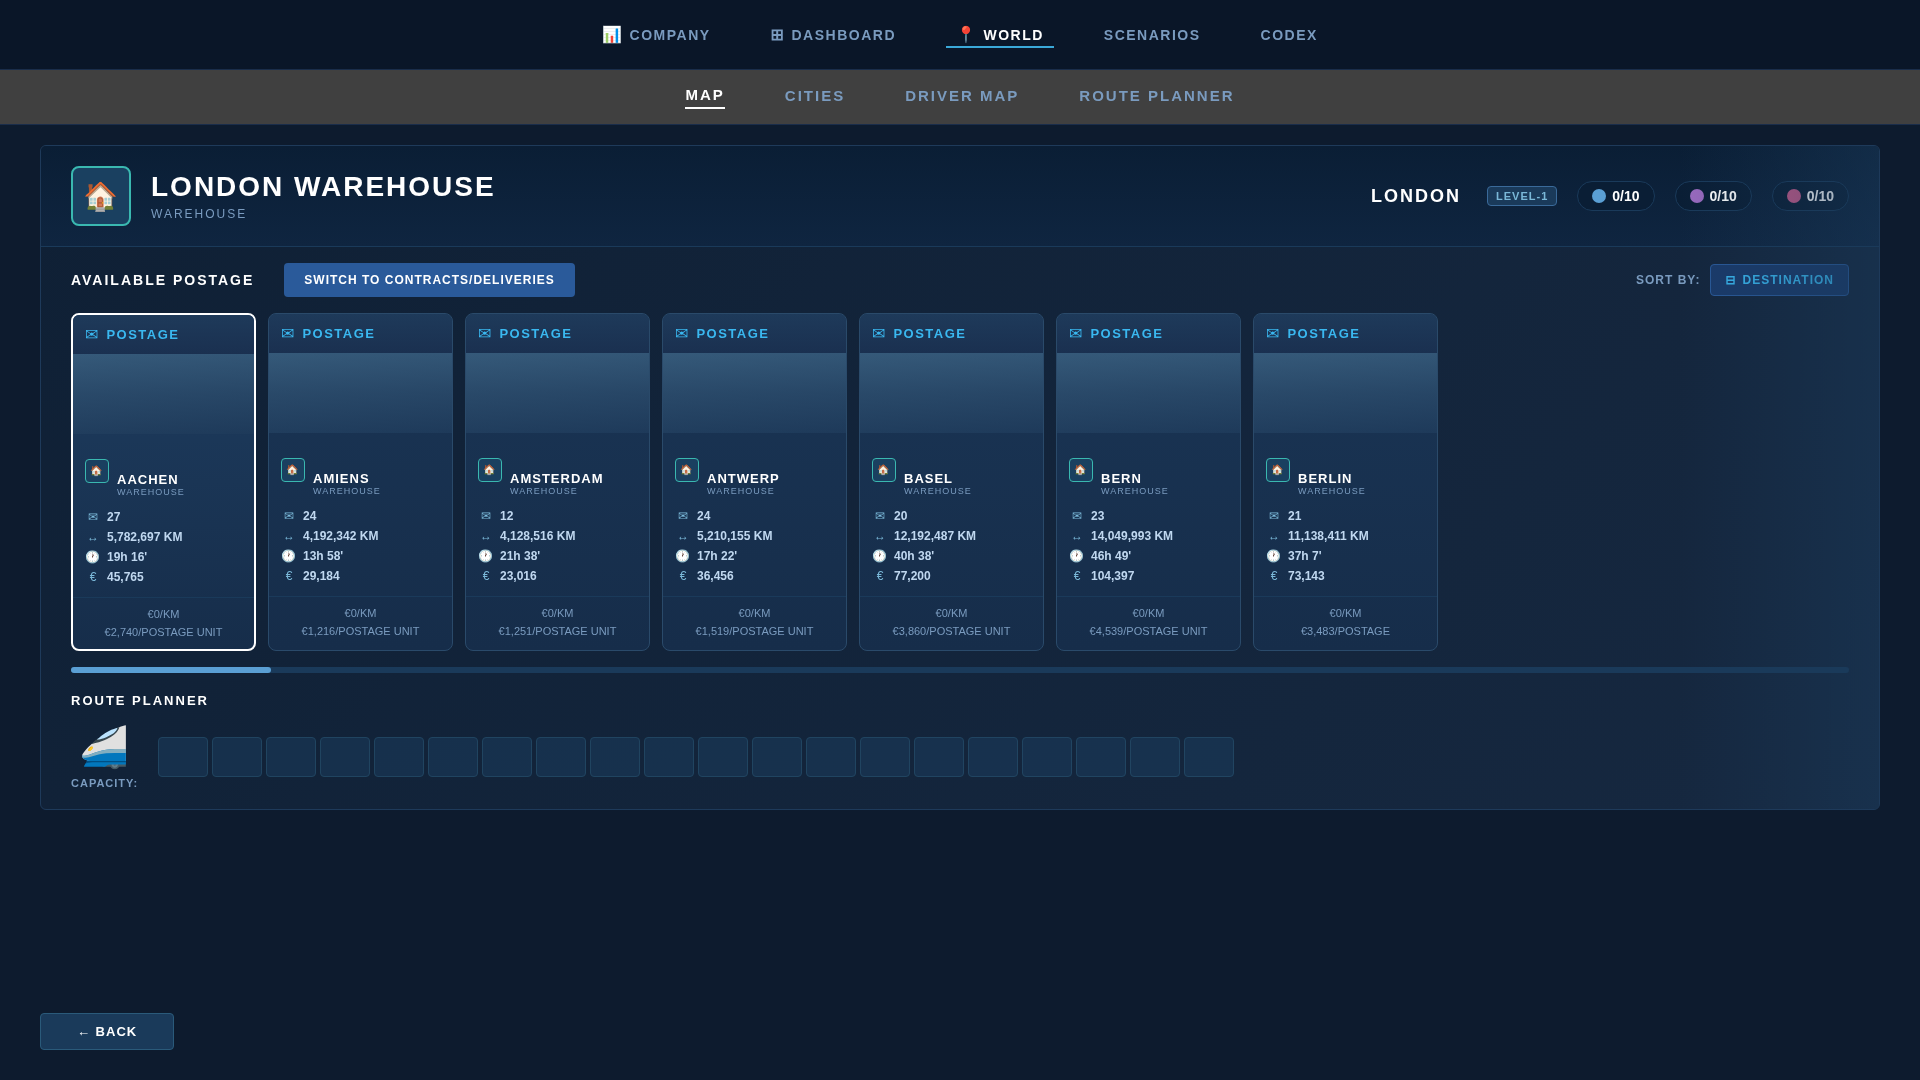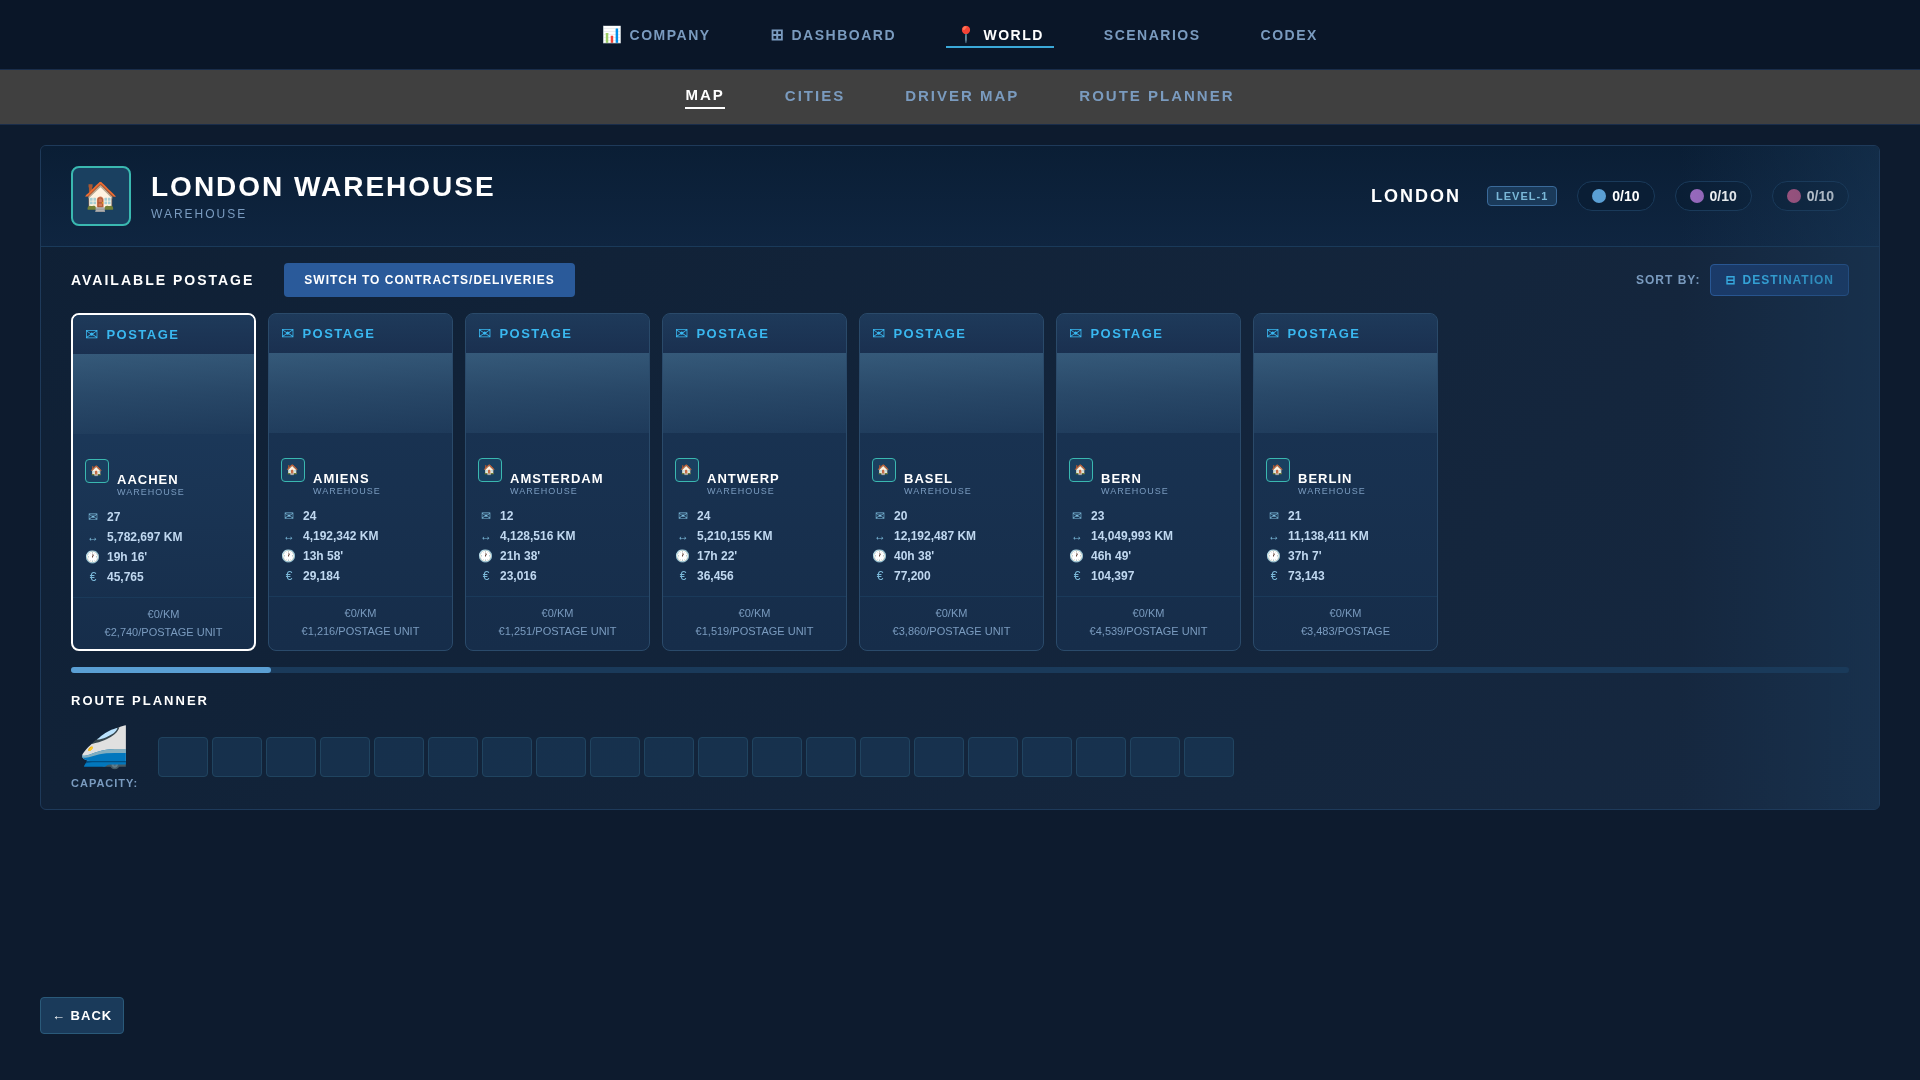--- a/index.html
+++ b/index.html
@@ -394,26 +394,26 @@
       height: 40px;
       background: #1a3a5a;
       border: 1px solid #2a5a7a;
       border-radius: 4px;
       opacity: 0.6;
     }
 
     
     .back-btn {
       position: absolute;
-      bottom: 46px;
+      bottom: 30px;
       left: 40px;
       background: #1a3a5a;
       border: 1px solid #2a5a7a;
       border-radius: 4px;
-      padding: 10px 11px;
+      padding: 10px 36px;
       color: #ffffff;
       font-size: 13px;
       font-weight: 600;
       letter-spacing: 1px;
       cursor: pointer;
       display: flex;
       align-items: center;
       gap: 6px;
     }
   </style>

